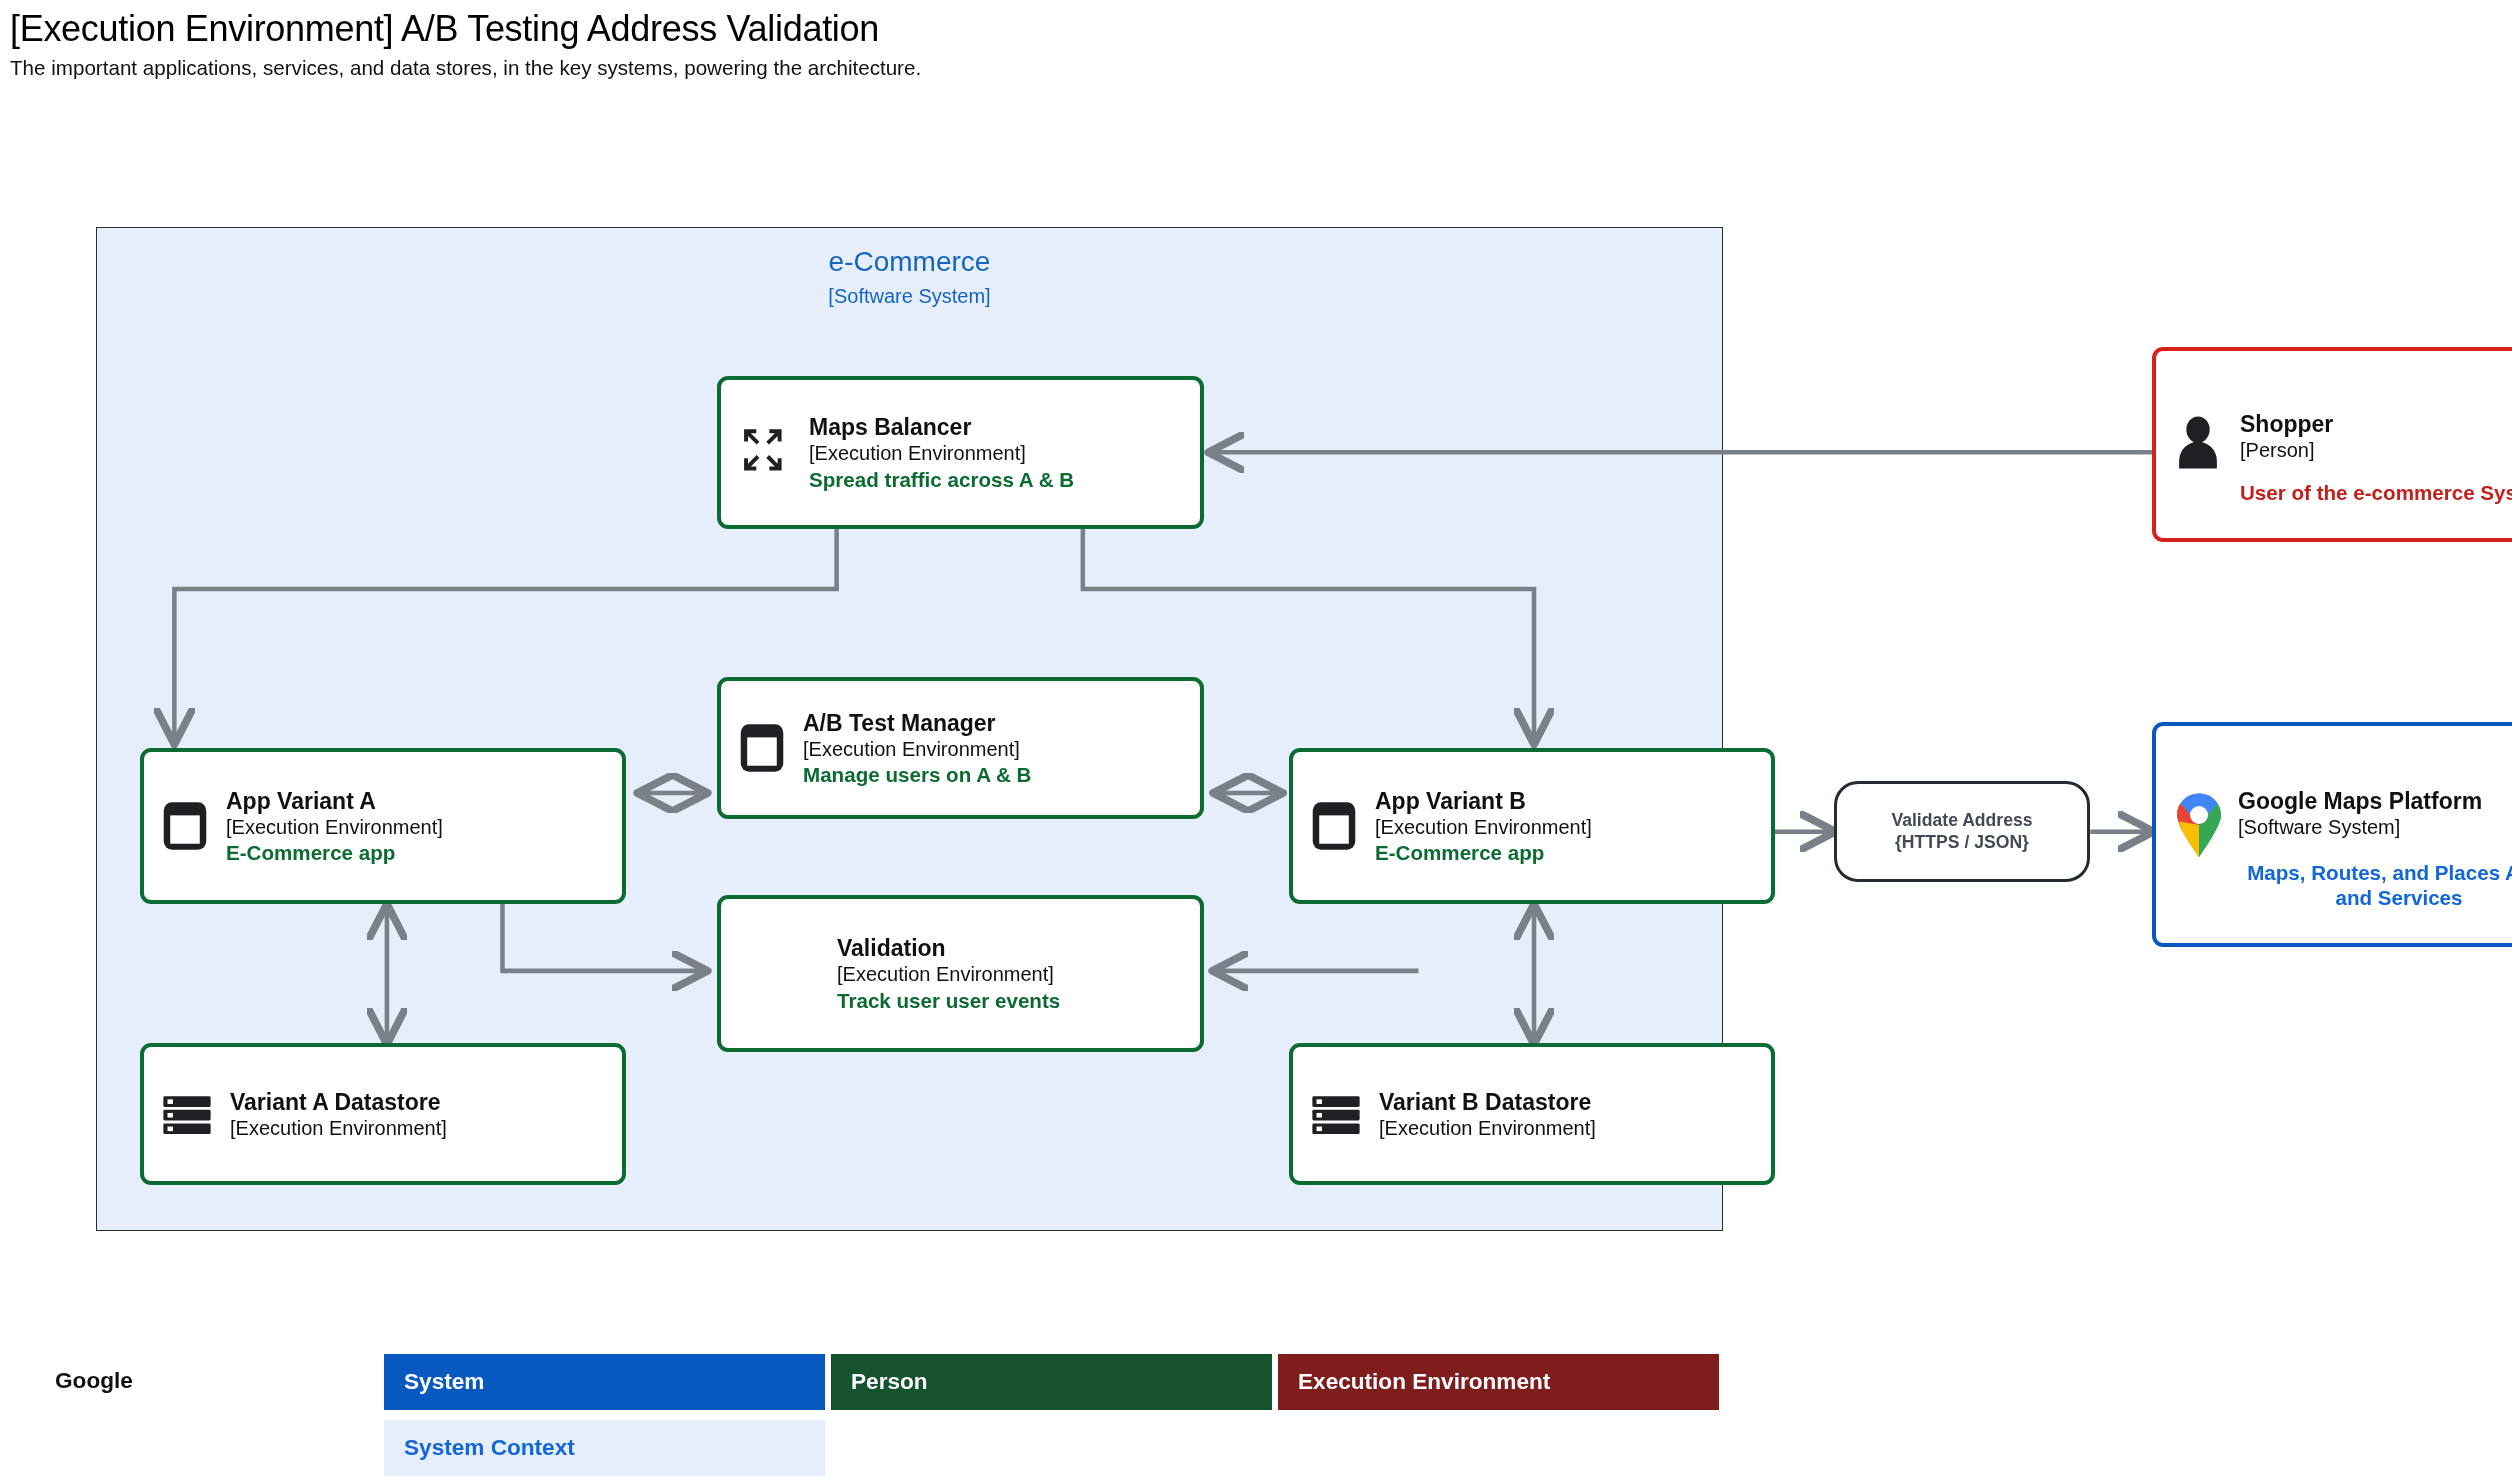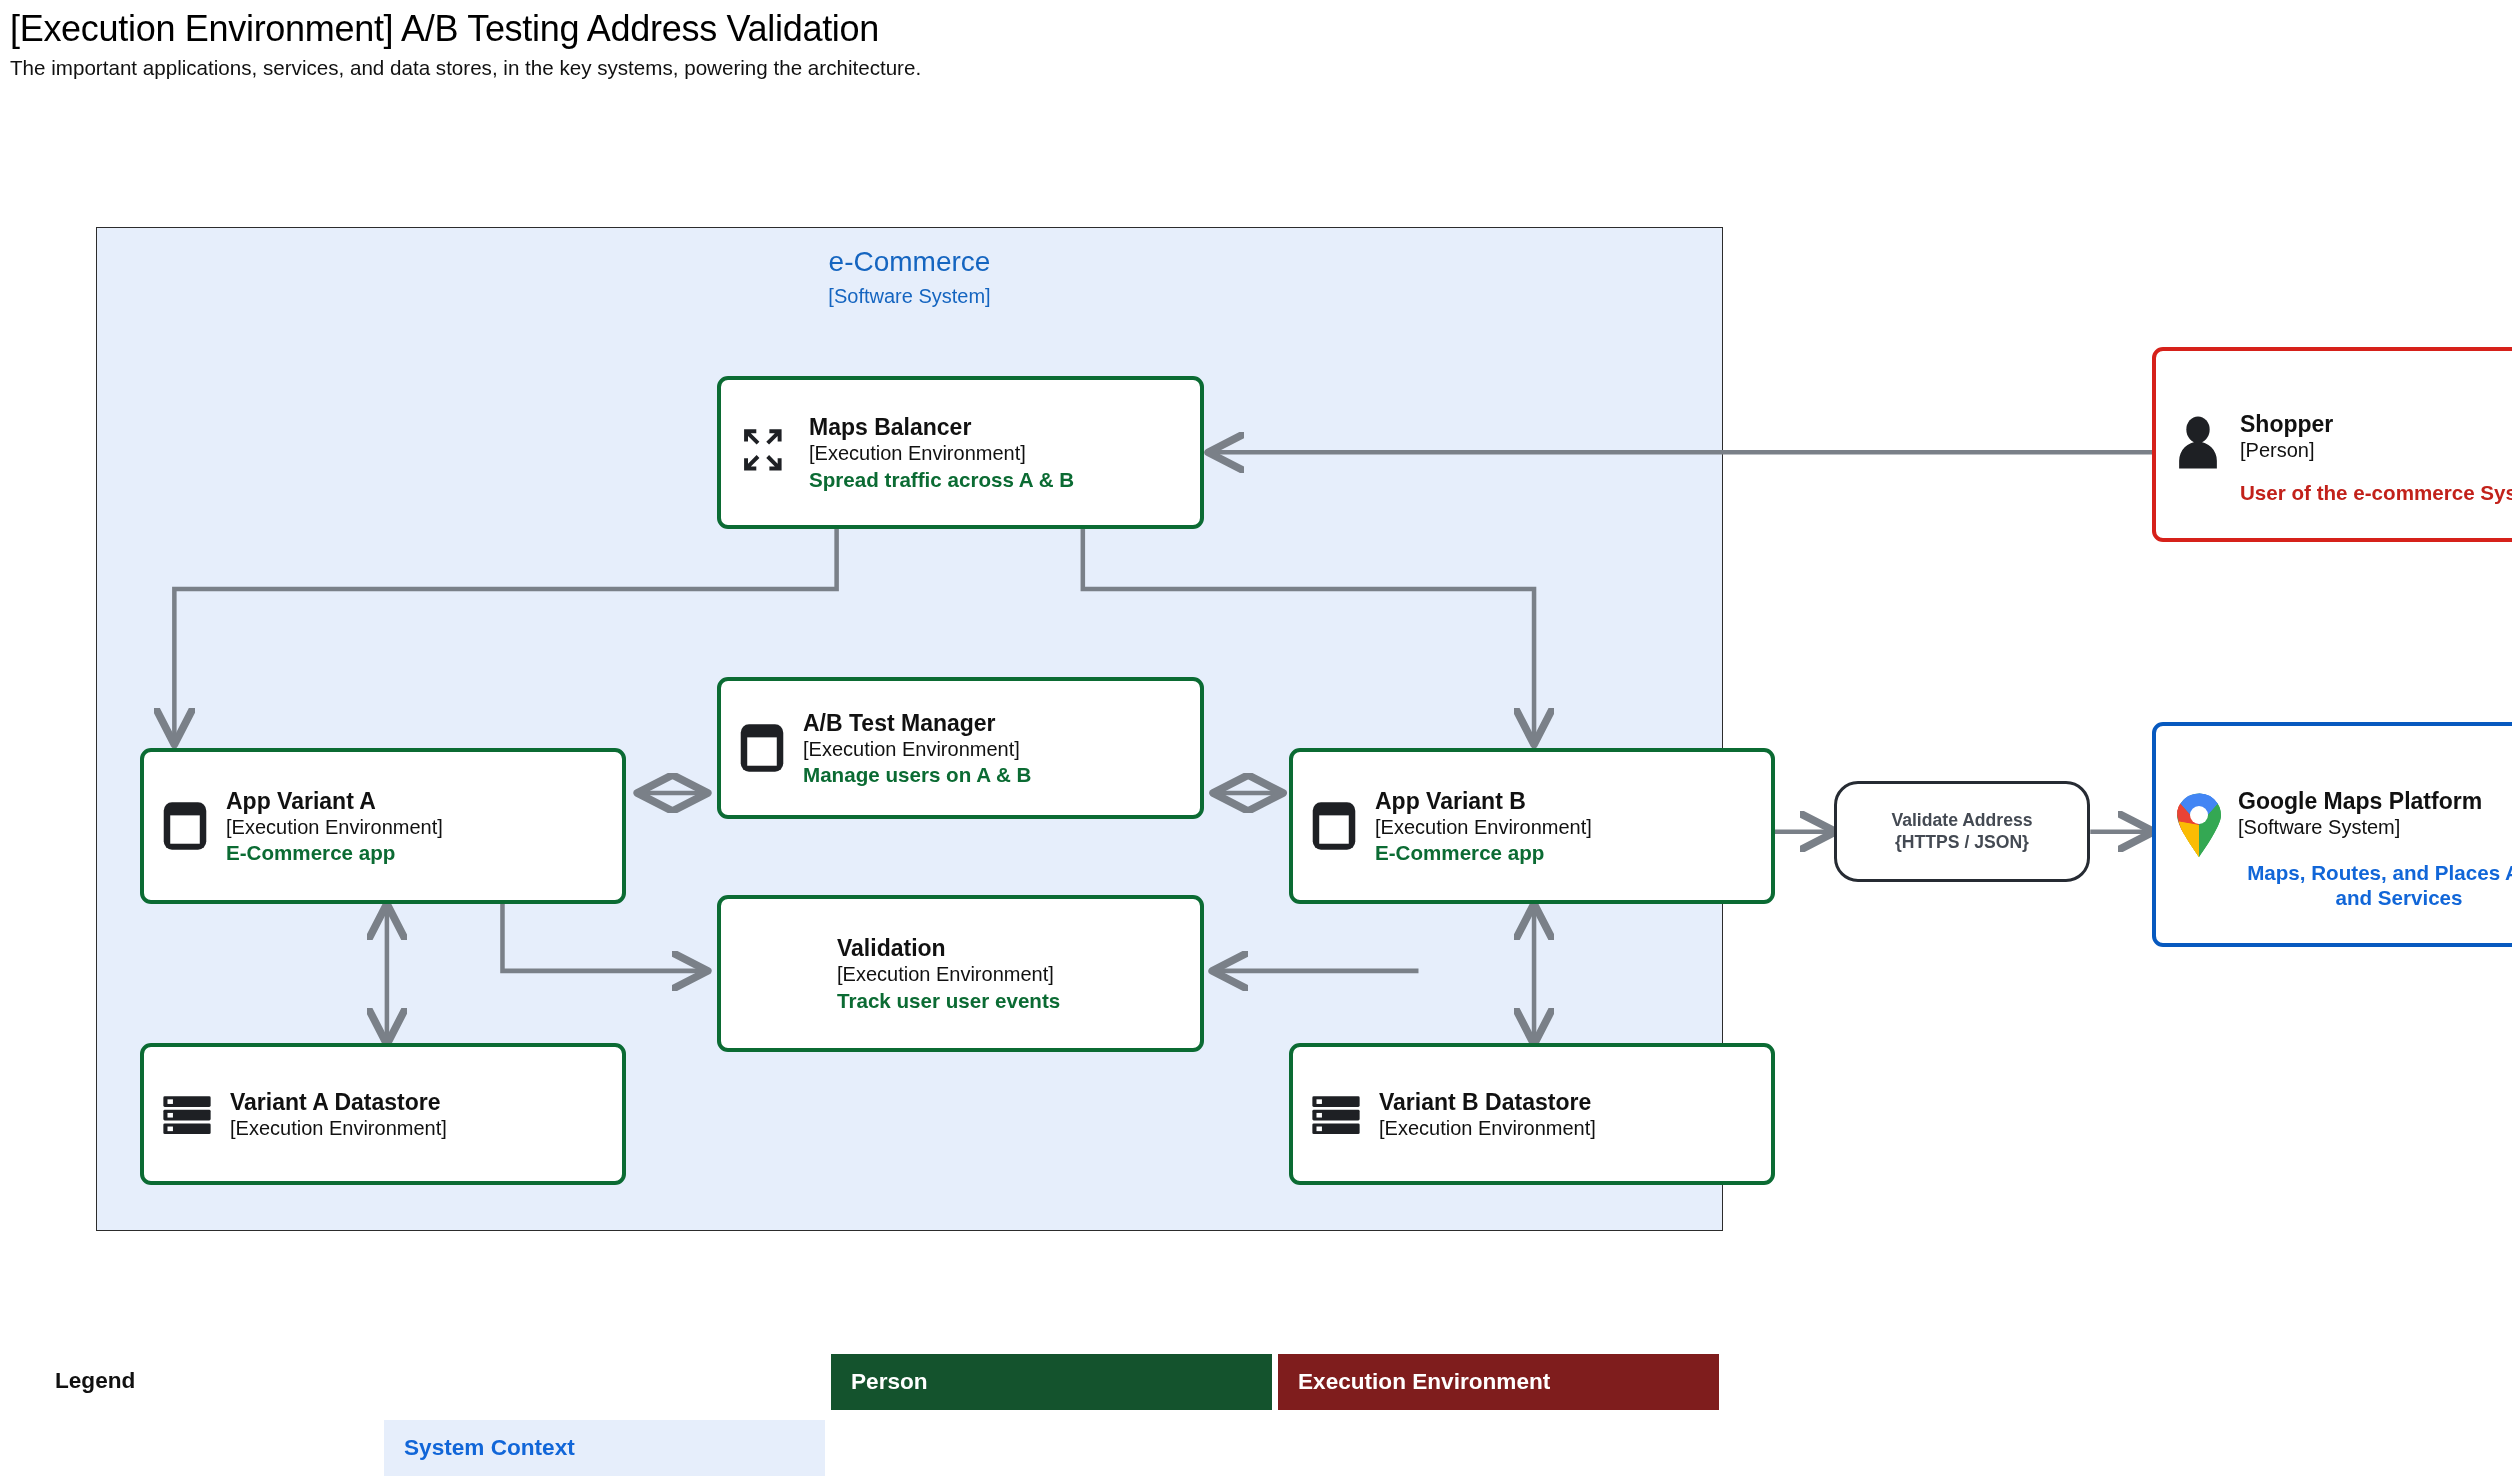--- a/index.html
+++ b/index.html
@@ -387,22 +387,25 @@
         <div class="n-desc blue wrap" style="margin-top:21px; max-width:322px; text-align:center;">Maps, Routes, and Places APIs and Services</div>
       </div>
     </div>
   </div>
 
   <div class="edge-label" style="left:1834px; top:781px; width:256px; height:101px;">
     <span>Validate Address</span>
     <span>{HTTPS / JSON}</span>
   </div>
 
-  <div class="legend-label">Legend</div>
-
+  <div class="legend-label">Google</div>
+
+  <div class="legend-chip" style="left:384px; top:1354px; width:441px; height:56px; background:#0759BF; color:#ffffff;">
+    <span>System</span>
+  </div>
   <div class="legend-chip" style="left:831px; top:1354px; width:441px; height:56px; background:#14532d; color:#ffffff;">
     <span>Person</span>
   </div>
   <div class="legend-chip" style="left:1278px; top:1354px; width:441px; height:56px; background:#7f1d1d; color:#ffffff;">
     <span>Execution Environment</span>
   </div>
   <div class="legend-chip" style="left:384px; top:1420px; width:441px; height:56px; background:#E6EEFB; color:#1166D8;">
     <span>System Context</span>
   </div>
 

